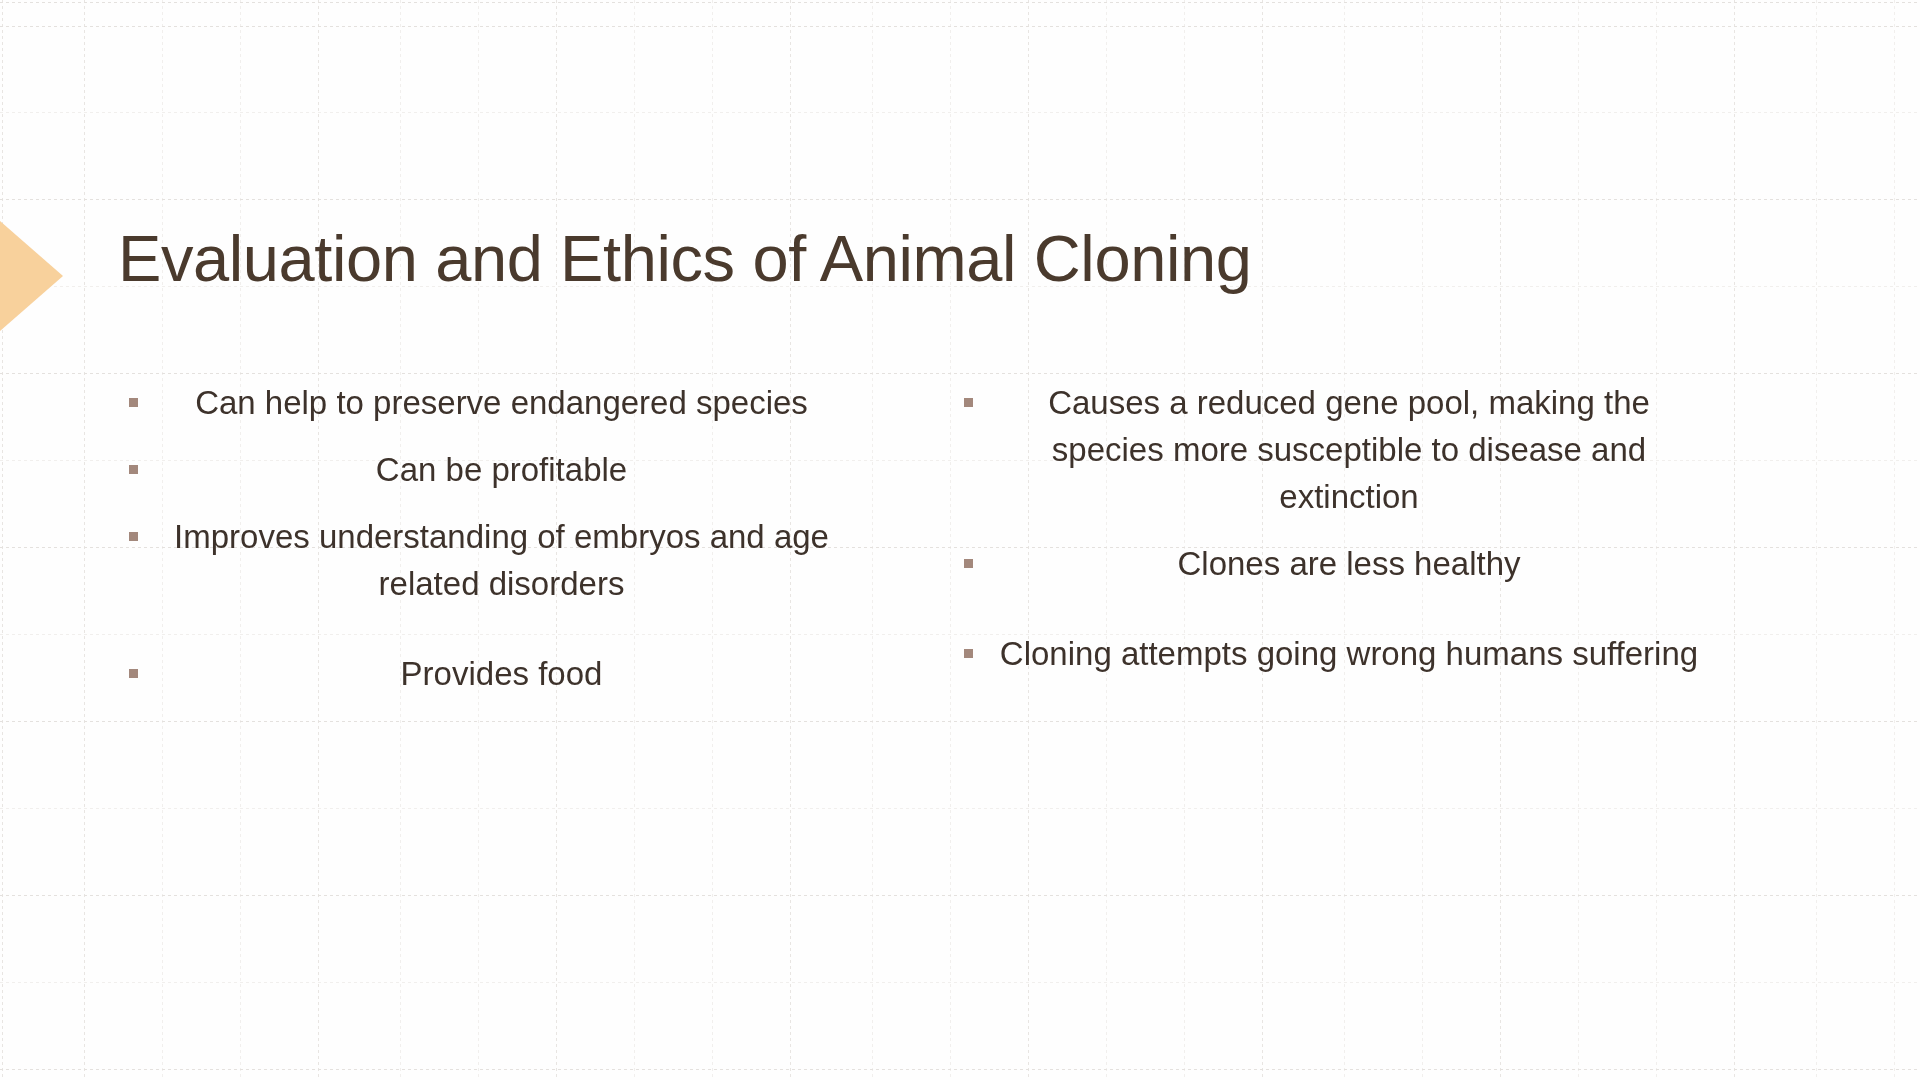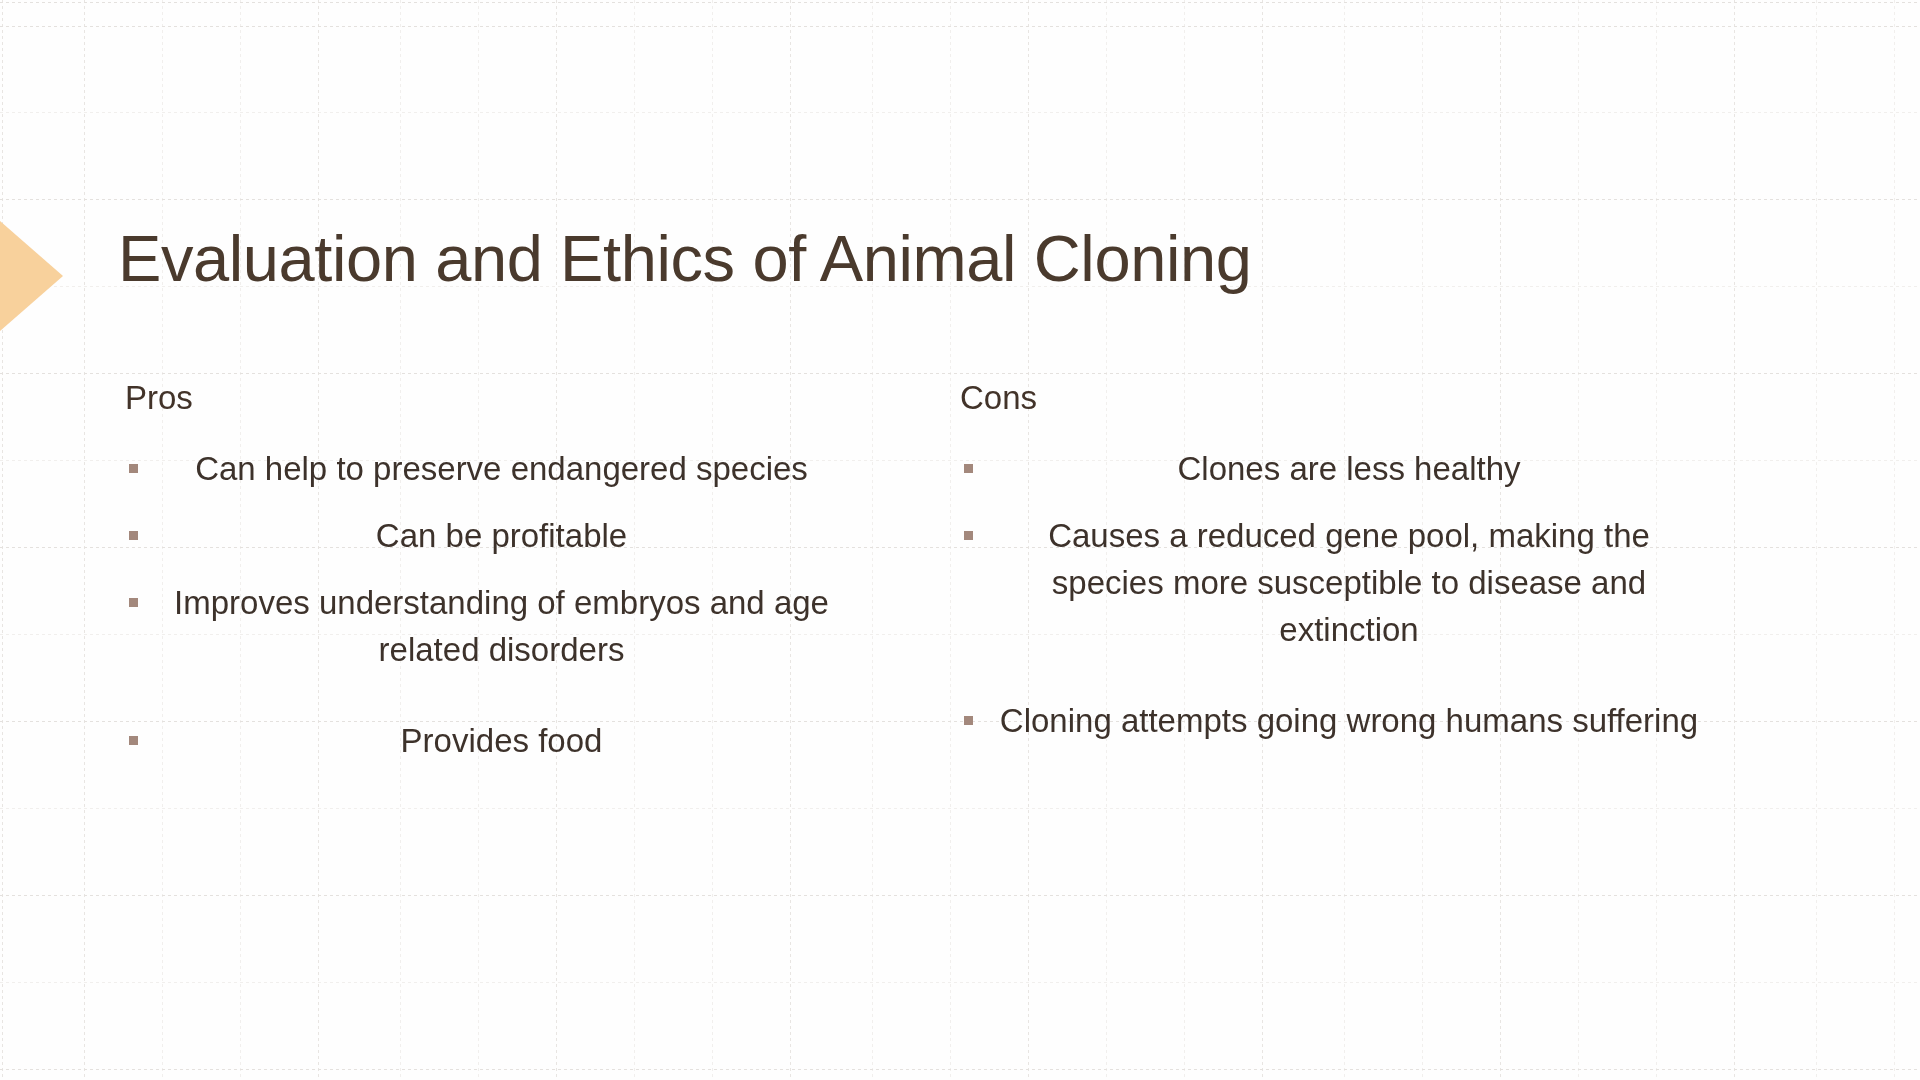--- a/index.html
+++ b/index.html
@@ -177,21 +177,20 @@
     <div class="hline" style="top:1069px"></div>
   </div>
 
   <div class="accent-triangle"></div>
 
   <h1 class="title">Evaluation and Ethics of Animal Cloning</h1>
 
   <div class="columns">
 
     <div class="column left">
-      <div class="col-heading">Pros</div>
       <ul class="bullets">
         <li class="bullet-item">
           <span class="bullet-marker"></span>
           <span class="bullet-text">Can help to preserve endangered species</span>
         </li>
         <li class="bullet-item">
           <span class="bullet-marker"></span>
           <span class="bullet-text">Can be profitable</span>
         </li>
         <li class="bullet-item">
@@ -199,29 +198,28 @@
           <span class="bullet-text">Improves understanding of embryos and age related disorders</span>
         </li>
         <li class="bullet-item">
           <span class="bullet-marker"></span>
           <span class="bullet-text">Provides food</span>
         </li>
       </ul>
     </div>
 
     <div class="column right">
-      <div class="col-heading">Cons</div>
       <ul class="bullets">
         <li class="bullet-item">
           <span class="bullet-marker"></span>
+          <span class="bullet-text">Causes a reduced gene pool, making the species more susceptible to disease and extinction</span>
+        </li>
+        <li class="bullet-item">
+          <span class="bullet-marker"></span>
           <span class="bullet-text">Clones are less healthy</span>
-        </li>
-        <li class="bullet-item">
-          <span class="bullet-marker"></span>
-          <span class="bullet-text">Causes a reduced gene pool, making the species more susceptible to disease and extinction</span>
         </li>
         <li class="bullet-item">
           <span class="bullet-marker"></span>
           <span class="bullet-text">Cloning attempts going wrong humans suffering</span>
         </li>
       </ul>
     </div>
 
   </div>
 </div>

